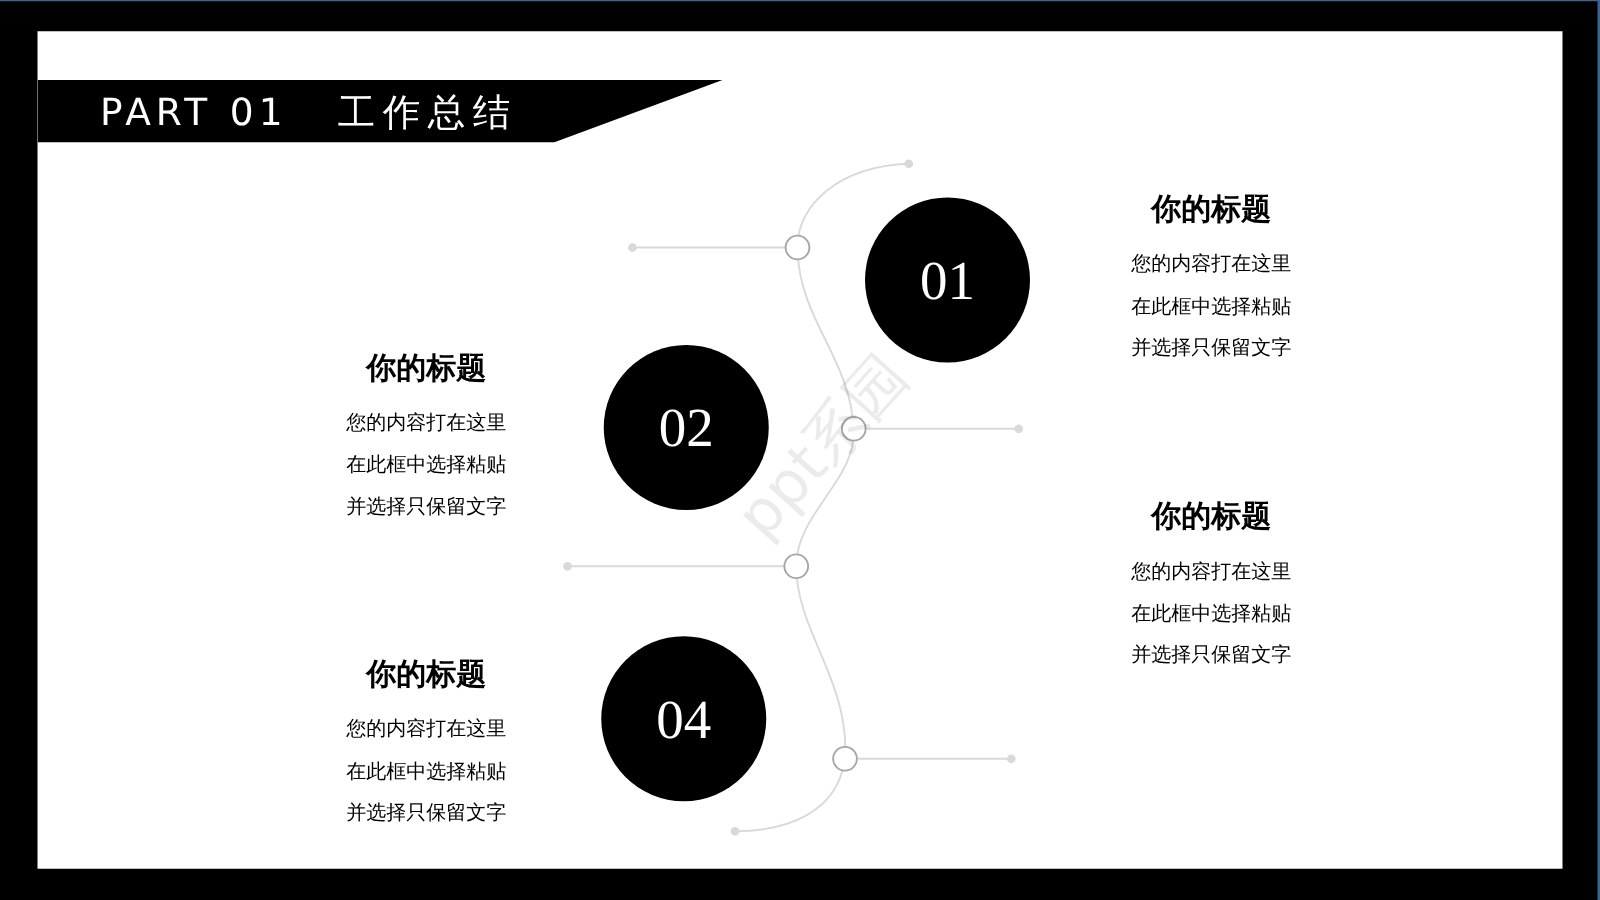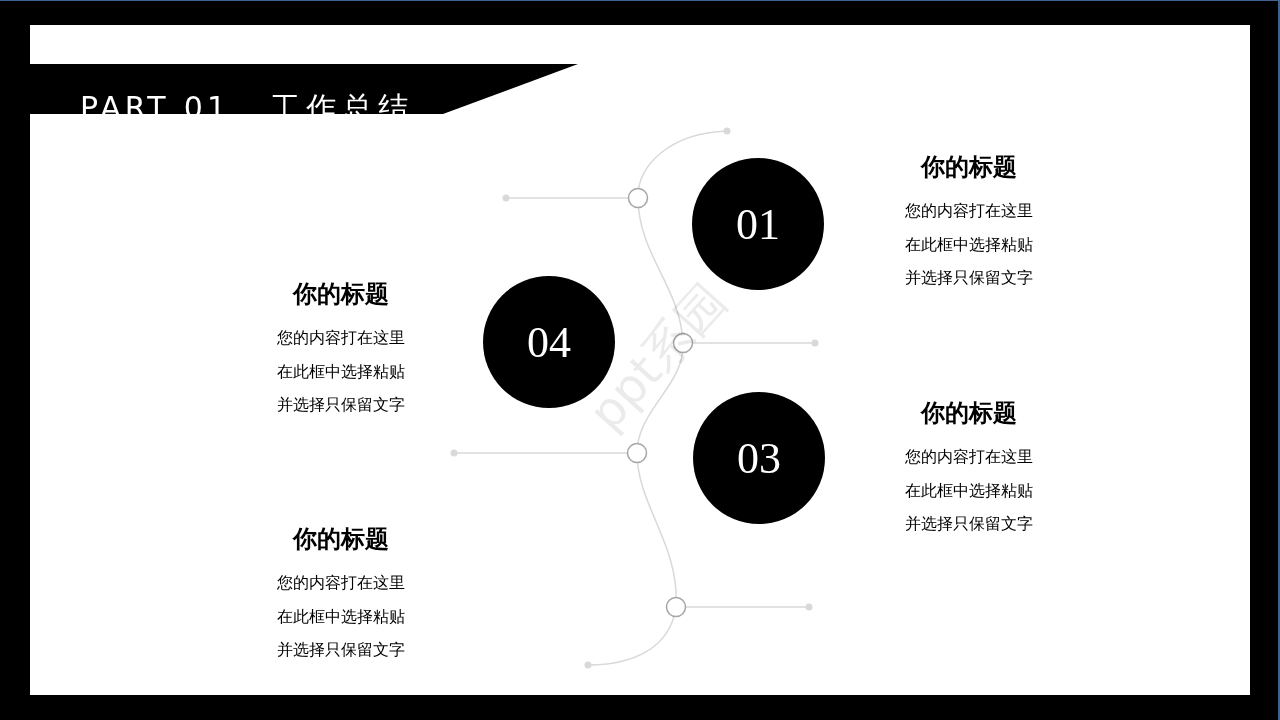--- a/index.html
+++ b/index.html
@@ -4,21 +4,21 @@
 <style>
   html, body { margin:0; padding:0; }
   body { width:1280px; height:720px; background:#000; position:relative; overflow:hidden;
          font-family:"DejaVu Sans", "Liberation Sans", sans-serif; }
   .top-edge { position:absolute; left:0; top:0; width:1280px; height:1px; background:#3d6491; }
   .right-edge { position:absolute; right:0; top:0; width:2px; height:720px; background:#3d6491; }
   .slide { position:absolute; left:30px; top:25px; width:1220px; height:670px; background:#fff; overflow:hidden; }
   .banner { position:absolute; left:0; top:39px; width:548px; height:50px; }
   .banner svg { position:absolute; left:0; top:0; }
   .banner-text { position:absolute; left:50px; top:7px; color:#fff; font-size:32px; letter-spacing:4px;
-                 font-family:"DejaVu Sans", sans-serif; white-space:nowrap; line-height:36px;margin-top:18px; }
+                 font-family:"DejaVu Sans", sans-serif; white-space:nowrap; line-height:36px; }
   .banner-text .part { font-size:30px; }
   .banner-text .cn { margin-left:26px; letter-spacing:6px; font-size:30px; }
   .decor { position:absolute; left:0; top:0; }
   .circle { position:absolute; width:132px; height:132px; border-radius:50%; background:#000;
             color:#fff; display:flex; align-items:center; justify-content:center;
             font-family:"Liberation Serif", "DejaVu Serif", serif; font-size:44px; }
   .block { position:absolute; width:180px; text-align:center; color:#000; }
   .block .title { font-size:24px; font-weight:bold; line-height:30px; margin-bottom:12px;text-align:center; }
   .block .line { font-size:16px; line-height:33.5px; }
   .watermark { position:absolute; left:540px; top:300px; color:rgba(0,0,0,0.08); font-size:48px;
@@ -58,24 +58,24 @@
     <circle cx="608" cy="173" r="9.5" fill="#fff" stroke="#a6a6a6" stroke-width="1.5"></circle>
     <circle cx="653" cy="318" r="9.5" fill="#fff" stroke="#a6a6a6" stroke-width="1.5"></circle>
     <circle cx="607" cy="428" r="9.5" fill="#fff" stroke="#a6a6a6" stroke-width="1.5"></circle>
     <circle cx="646" cy="582" r="9.5" fill="#fff" stroke="#a6a6a6" stroke-width="1.5"></circle>
   </svg>
 
   <div class="circle" style="left:662px; top:133px;">
     <span>01</span>
   </div>
   <div class="circle" style="left:453px; top:251px;">
+    <span>02</span>
+  </div>
+  <div class="circle" style="left:451px; top:484px;">
     <span>04</span>
-  </div>
-  <div class="circle" style="left:663px; top:367px;">
-    <span>03</span>
   </div>
 
   <div class="block" style="left:849px; top:127px;">
     <div class="title">你的标题</div>
     <div class="line">您的内容打在这里</div>
     <div class="line">在此框中选择粘贴</div>
     <div class="line">并选择只保留文字</div>
   </div>
 
   <div class="block" style="left:221px; top:254px;">

